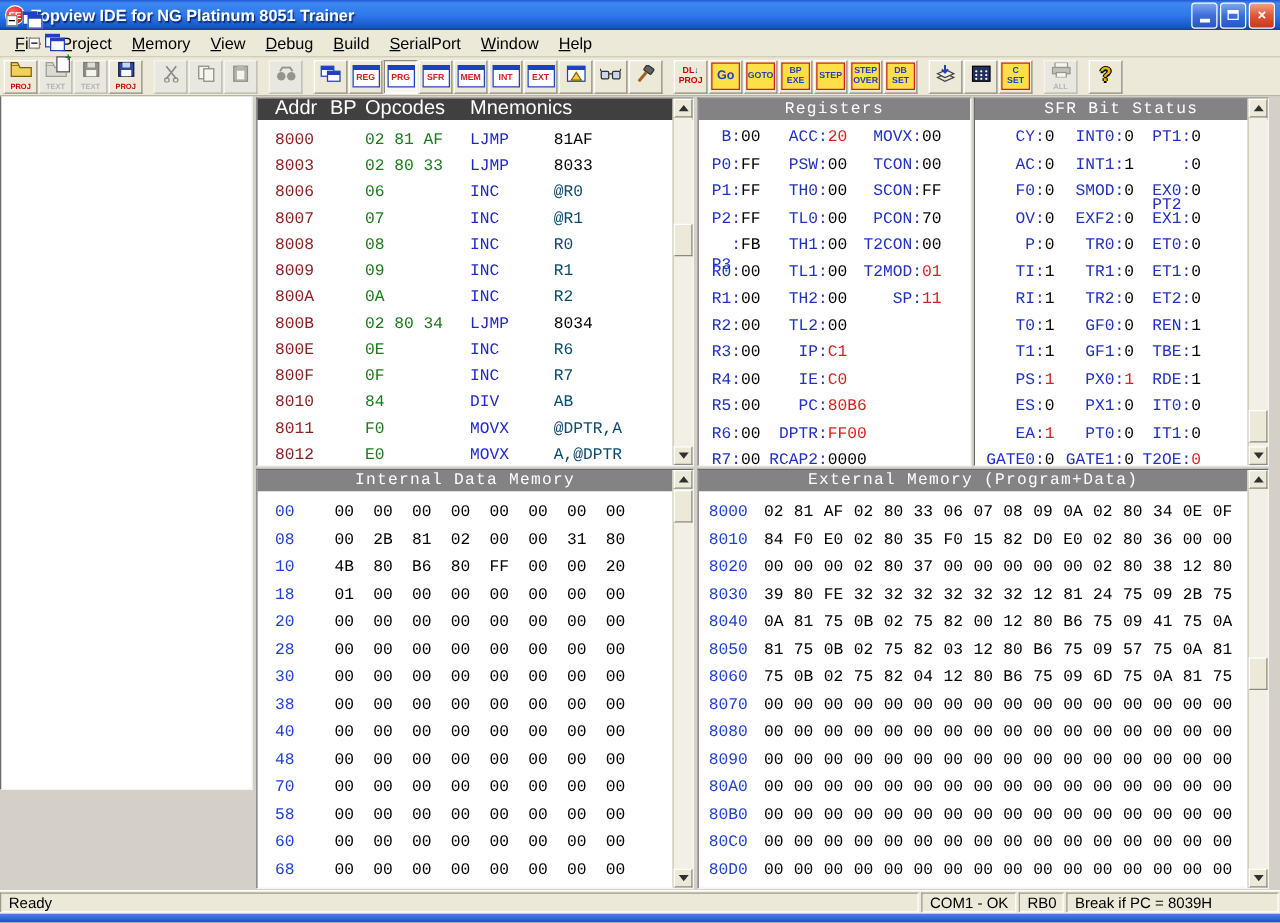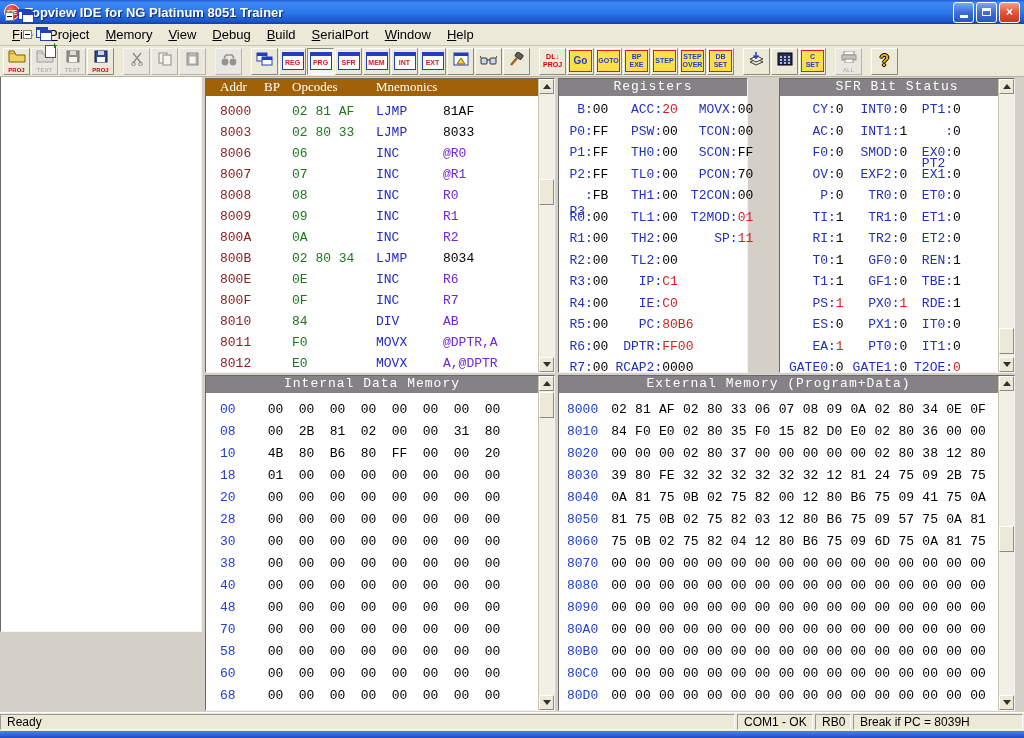--- a/index.html
+++ b/index.html
@@ -63,31 +63,31 @@
   .expander { width:9px; height:9px; border:1px solid #808080; background:#fff; position:relative; flex:none; margin:0 4px 0 2px; }
   .expander::after { content:""; position:absolute; left:1px; top:3px; width:5px; height:1px; background:#000; }
   .tico { width:18px; height:14px; flex:none; margin-right:4px; position:relative; }
   .tico .w1 { position:absolute; left:0; top:0; width:12px; height:11px; background:#fff; border:1px solid #2040C0; border-top:3px solid #2040C0; }
   .tico .w2 { position:absolute; left:4px; top:3px; width:12px; height:11px; background:#fff; border:1px solid #2040C0; border-top:3px solid #2040C0; }
   .tico .pg { position:absolute; left:2px; top:0; width:11px; height:13px; background:#fff; border:1px solid #505050; }
   .tico .pg::after { content:"+"; position:absolute; right:-2px; top:-5px; color:#207020; font-size:9px; font-weight:bold; }
   .indent1 { margin-left:18px; } .indent2 { margin-left:40px; }
 
   
-  .dis-hdr { height:17px; background:#a16207; color:#fff; font-family:Liberation Serif, serif;
-    font-size:13px; position:relative; line-height:16px; }
+  .dis-hdr { height:17px; background:#404040; color:#fff; font-family:Liberation Sans, sans-serif;
+    font-size:16px; position:relative; line-height:16px; }
   .dis-hdr span { position:absolute; }
   .dis-body { position:absolute; left:0; top:17px; right:16px; bottom:0; padding-top:8px; }
   .dis-row { position:relative; height:21px; font-family:"Liberation Mono", monospace; font-size:13px; }
   .dis-row span { position:absolute; white-space:pre; }
   .d-addr { left:14px; color:#8B2020; }
   .d-op   { left:86px; color:#1A7A1A; }
   .d-mn   { left:170px; color:#2028C8; }
   .d-opr  { left:237px; color:#000; }
-  .d-opr.reg { color:#6d28d9; }
+  .d-opr.reg { color:#0c4a6e; }
 
   
   .pair-body { position:absolute; left:0; top:17px; right:0; bottom:0; padding-top:6px; }
   .pair-row { display:flex; height:21.5px; font-family:"Liberation Mono", monospace; font-size:13px; }
   .pcell { display:flex; white-space:pre; }
   .pcell .lbl { color:#2030C0; text-align:right; display:inline-block; }
   .pcell .val { color:#000; }
   .pcell .val.red { color:#D81E1E; }
 
   
@@ -470,21 +470,21 @@
       <div class="sb-btn up">
           <i class="tri-up"></i>
         </div>
       <div class="sb-thumb" style="top:100px"></div>
       <div class="sb-btn down">
           <i class="tri-down"></i>
         </div>
     </div>
   </div>
 
-  <div class="panel" style="left:558px; top:78px; width:190px; height:295px;">
+  <div class="panel" style="left:558px; top:78px; width:219px; height:295px;">
     <div class="panel-hdr">Registers</div>
     <div class="pair-body" id="reg-body">
         <div class="pair-row">
           <span class="pcell"><span class="lbl" style="width: 26px;">B</span><span class="lbl">:</span><span class="val">00</span></span>
           <span class="pcell"><span class="lbl" style="width: 46px;">ACC</span><span class="lbl">:</span><span class="val red">20</span></span>
           <span class="pcell"><span class="lbl" style="width: 52px;">MOVX</span><span class="lbl">:</span><span class="val">00</span></span>
         </div>
         <div class="pair-row">
           <span class="pcell"><span class="lbl" style="width: 26px;">P0</span><span class="lbl">:</span><span class="val">FF</span></span>
           <span class="pcell"><span class="lbl" style="width: 46px;">PSW</span><span class="lbl">:</span><span class="val">00</span></span>

